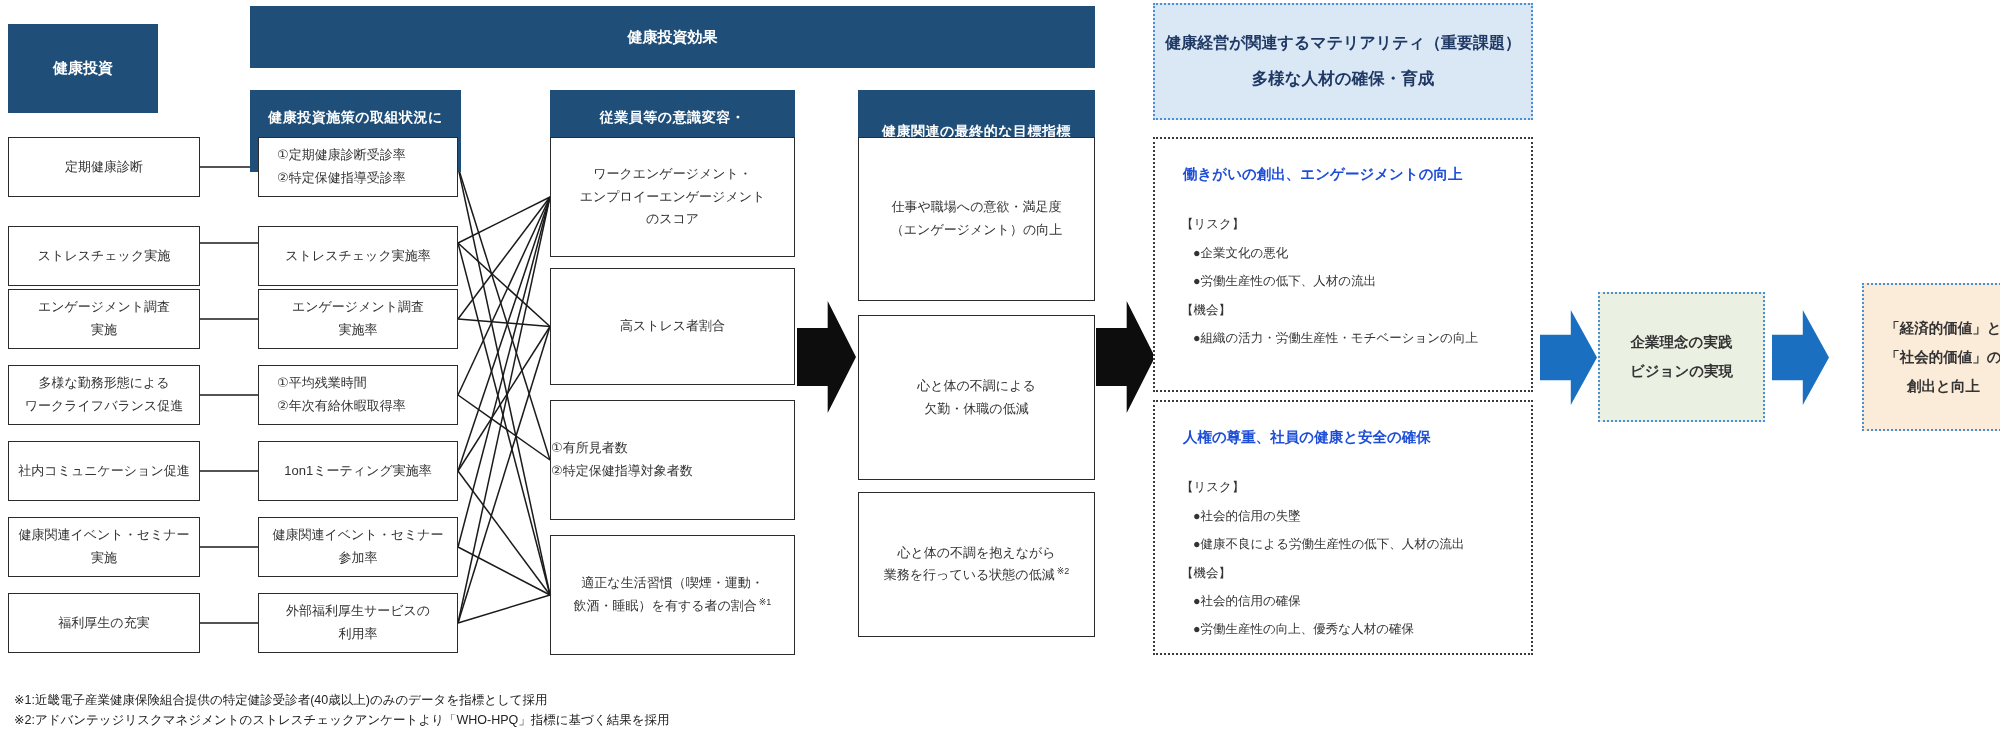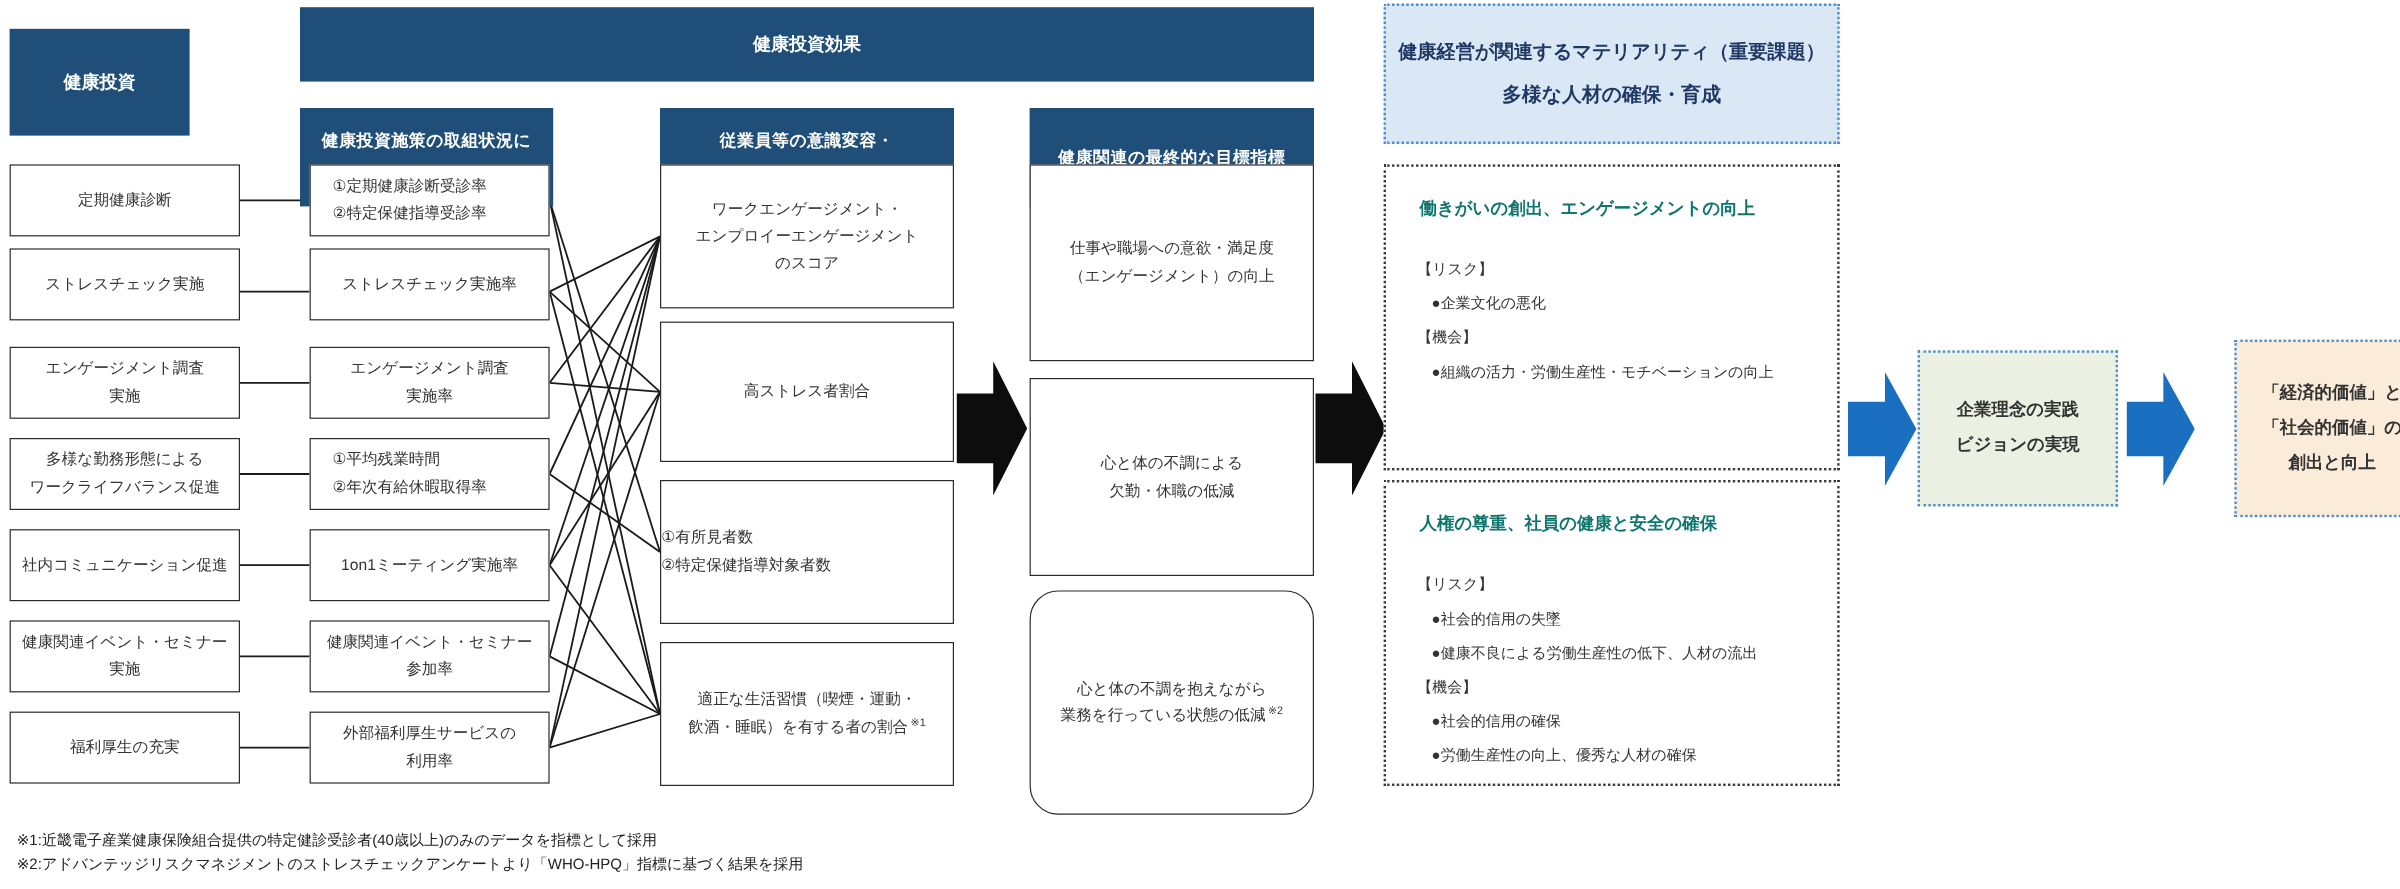--- a/index.html
+++ b/index.html
@@ -20,49 +20,49 @@
   
   .barrow{background:#0d0d0d;clip-path:polygon(0% 24%,52% 24%,52% 0%,100% 50%,52% 100%,52% 76%,0% 76%);}
   .blarrow{background:#1B6FC1;clip-path:polygon(0% 26%,54% 26%,54% 0%,100% 50%,54% 100%,54% 74%,0% 74%);}
 
   
   .mat-hdr{background:#DAE8F5;border:2px dotted #4a8fd3;color:#1F3864;
            display:flex;flex-direction:column;align-items:center;justify-content:center;gap:14px;}
   .mat-hdr .l1{font-size:16px;font-weight:bold;}
   .mat-hdr .l2{font-size:16.5px;font-weight:bold;}
   .mat-box{background:#fff;border:2px dotted #3a3a3a;padding:20px 24px;font-size:12.5px;line-height:1.55;}
-  .mat-title{font-size:14.5px;font-weight:bold;color:#0f766e;margin:4px 0 30px 4px;}
+  .mat-title{font-size:14.5px;font-weight:bold;color:#1d4ed8;margin:4px 0 30px 4px;}
   .mat-line{display:block;margin:0 0 9px 2px;}
   .mat-bullet{display:block;margin:0 0 9px 14px;}
 
   .soft-box{display:flex;flex-direction:column;align-items:center;justify-content:center;text-align:center;
             font-size:14.5px;font-weight:bold;color:#333;line-height:2.0;}
   .vision{background:#EAF1E2;border:2px dotted #4a8fd3;}
   .value{background:#FBEBD9;border:2px dotted #4a8fd3;}
 
   .footnote{position:absolute;left:14px;font-size:12.5px;color:#222;z-index:1;white-space:nowrap;}
 
   
   #c1-header{left:8px;top:8px;width:150px;height:89px;font-size:15px;margin-top:16px;}
   #effects-bar{left:250px;top:6px;width:845px;height:62px;font-size:15px;}
   #c2-header{left:250px;top:90px;width:211px;height:82px;}
   #c3-header{left:550px;top:90px;width:245px;height:82px;}
   #c4-header{left:858px;top:90px;width:237px;height:82px;}
 
   .c1-box{left:8px;width:192px;height:60px;}
   .c2-box{left:258px;width:200px;height:60px;}
-  .r0{top:137px;} .r1{top:207px;} .r2{top:289px;} .r3{top:365px;}
+  .r0{top:137px;} .r1{top:226px;} .r2{top:289px;} .r3{top:365px;}
   .r4{top:441px;} .r5{top:517px;} .r6{top:593px;}
 
   .c3-box{left:550px;width:245px;}
   #c3b0{top:137px;height:120px;} #c3b1{top:268px;height:117px;}
   #c3b2{top:400px;height:120px;} #c3b3{top:535px;height:120px;}
 
   .c4-box{left:858px;width:237px;}
-  #c4b0{top:137px;height:164px;} #c4b1{top:315px;height:165px;} #c4b2{top:492px;height:187px;border-radius:24px;}
+  #c4b0{top:137px;height:164px;} #c4b1{top:315px;height:165px;} #c4b2{top:492px;height:145px;}
 
   #arrow-1{left:797px;top:301px;width:59px;height:112px;}
   #arrow-2{left:1096px;top:301px;width:59px;height:112px;}
   #mat-header{left:1153px;top:3px;width:380px;height:117px;}
   #mat-box-0{left:1153px;top:137px;width:380px;height:255px;}
   #mat-box-1{left:1153px;top:400px;width:380px;height:255px;}
   #arrow-3{left:1540px;top:310px;width:57px;height:95px;}
   #vision-box{left:1598px;top:292px;width:167px;height:130px;}
   #arrow-4{left:1772px;top:310px;width:57px;height:95px;}
   #value-box{left:1830px;top:283px;width:163px;height:148px;margin-left:32px;}
@@ -205,20 +205,21 @@
 
   <div id="mat-header" class="abs mat-hdr">
     <span class="l1">健康経営が関連するマテリアリティ（重要課題）</span>
     <span class="l2">多様な人材の確保・育成</span>
   </div>
 
   <div id="mat-box-0" class="abs mat-box">
     <div class="mat-title">働きがいの創出、エンゲージメントの向上</div>
     <span class="mat-line">【リスク】</span>
     <span class="mat-bullet">●企業文化の悪化</span>
+    <span class="mat-bullet">●労働生産性の低下、人材の流出</span>
     <span class="mat-line">【機会】</span>
     <span class="mat-bullet">●組織の活力・労働生産性・モチベーションの向上</span>
   </div>
 
   <div id="mat-box-1" class="abs mat-box">
     <div class="mat-title">人権の尊重、社員の健康と安全の確保</div>
     <span class="mat-line">【リスク】</span>
     <span class="mat-bullet">●社会的信用の失墜</span>
     <span class="mat-bullet">●健康不良による労働生産性の低下、人材の流出</span>
     <span class="mat-line">【機会】</span>

